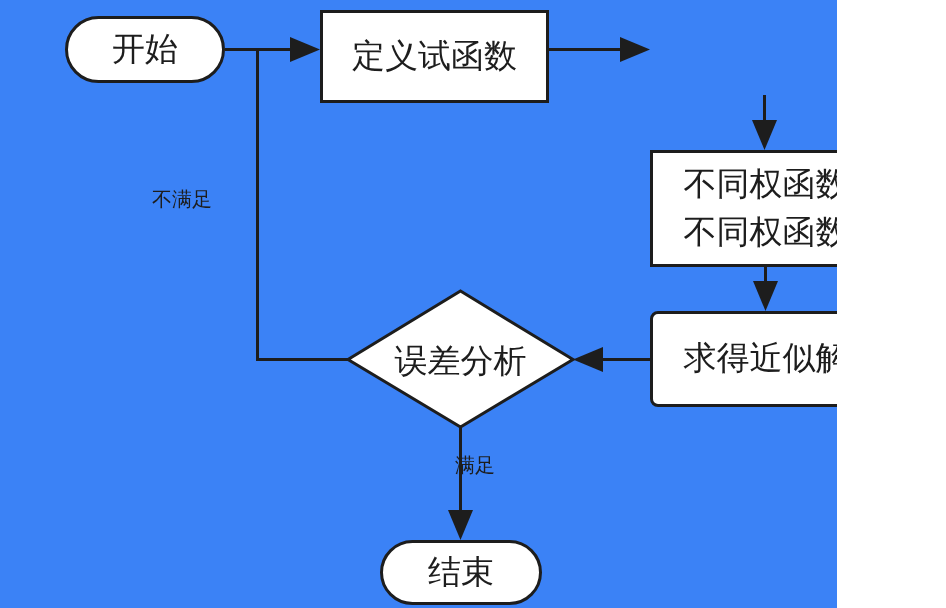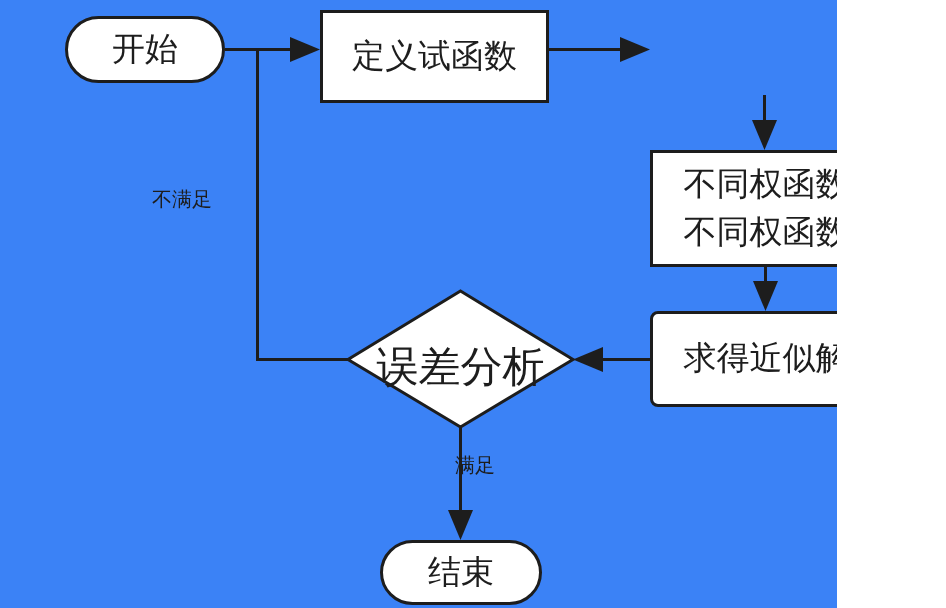--- a/index.html
+++ b/index.html
@@ -29,21 +29,21 @@
   }
   .process { border: 3px solid #1d1d1d; }
   .terminal { border: 3px solid #1d1d1d; border-radius: 40px; }
   .plain {
     position: absolute;
     font-size: 20px;
     white-space: nowrap;
   }
   .decision-label {
     position: absolute;
-    font-size: 42px;
+    font-size: 33px;
     text-align: center;
     white-space: nowrap;
   }
   .two-line { text-align: left; line-height: 1.45; white-space: nowrap; }
   .math-var { font-style: italic; font-family: "Liberation Serif", "DejaVu Serif", serif; padding-left: 2px; }
   .math-sub { font-size: 20px; font-style: normal; }
   svg { display: block; }
 </style>
 </head>
 <body>

